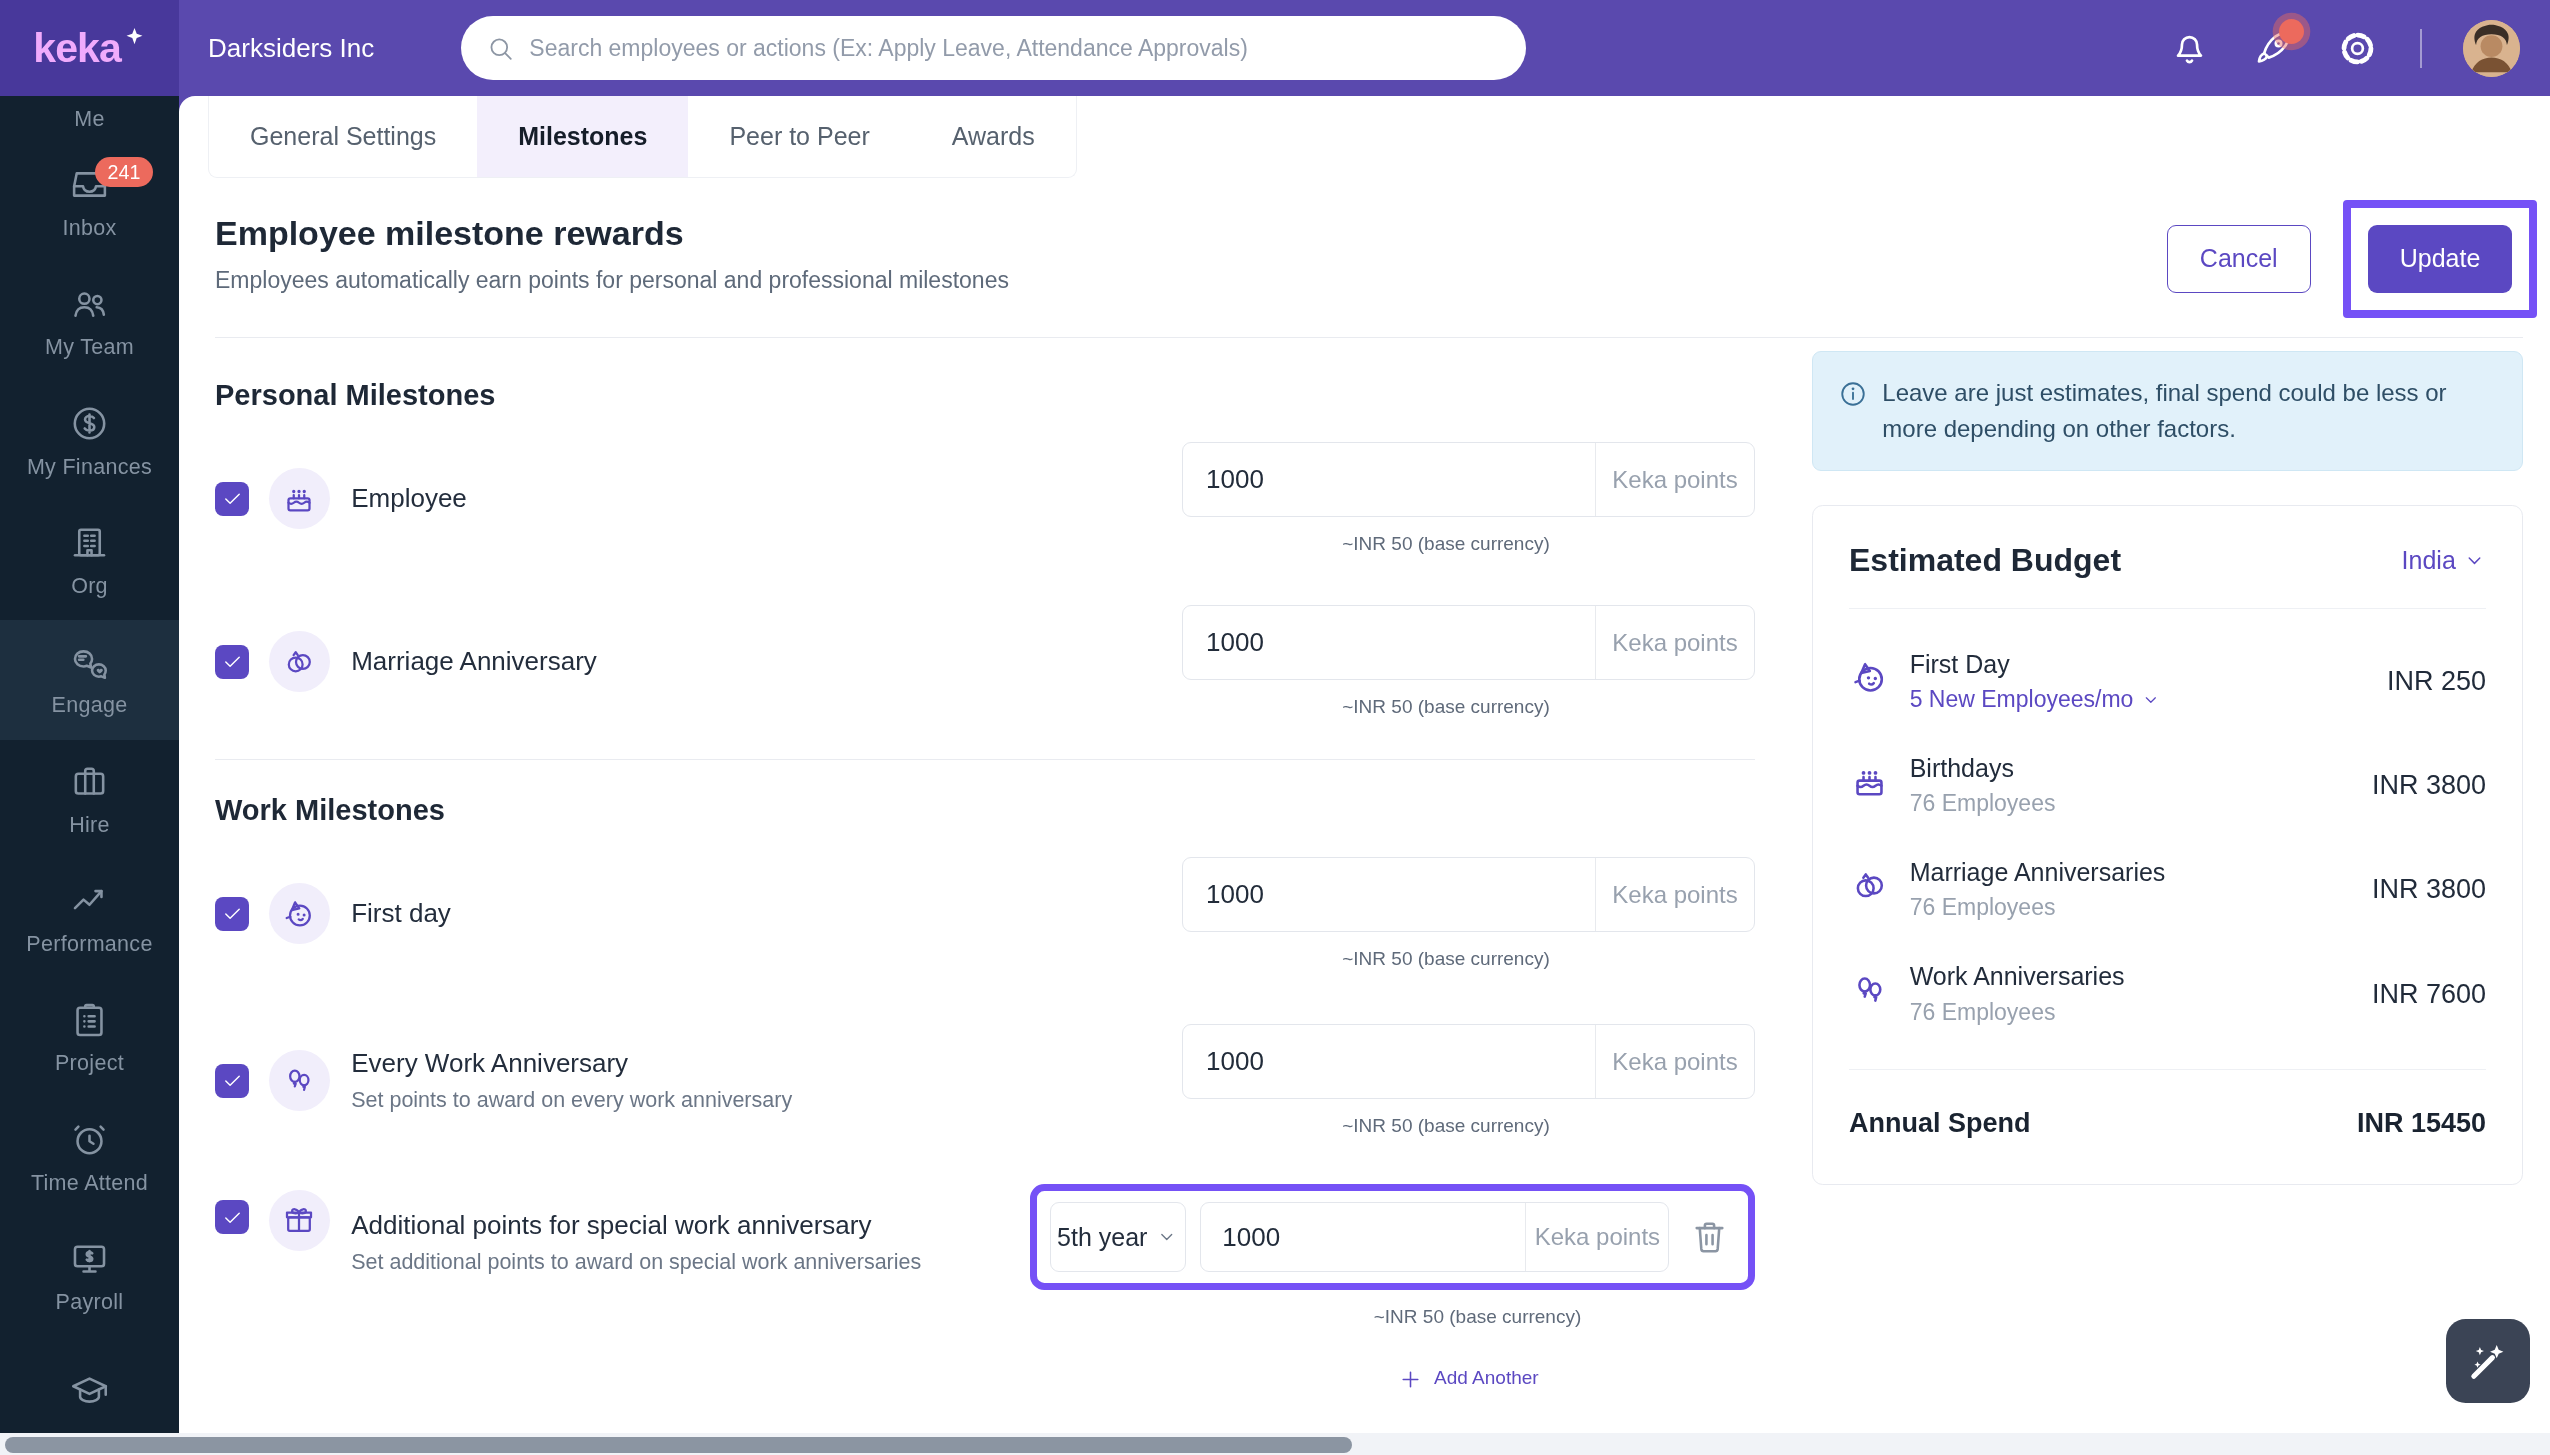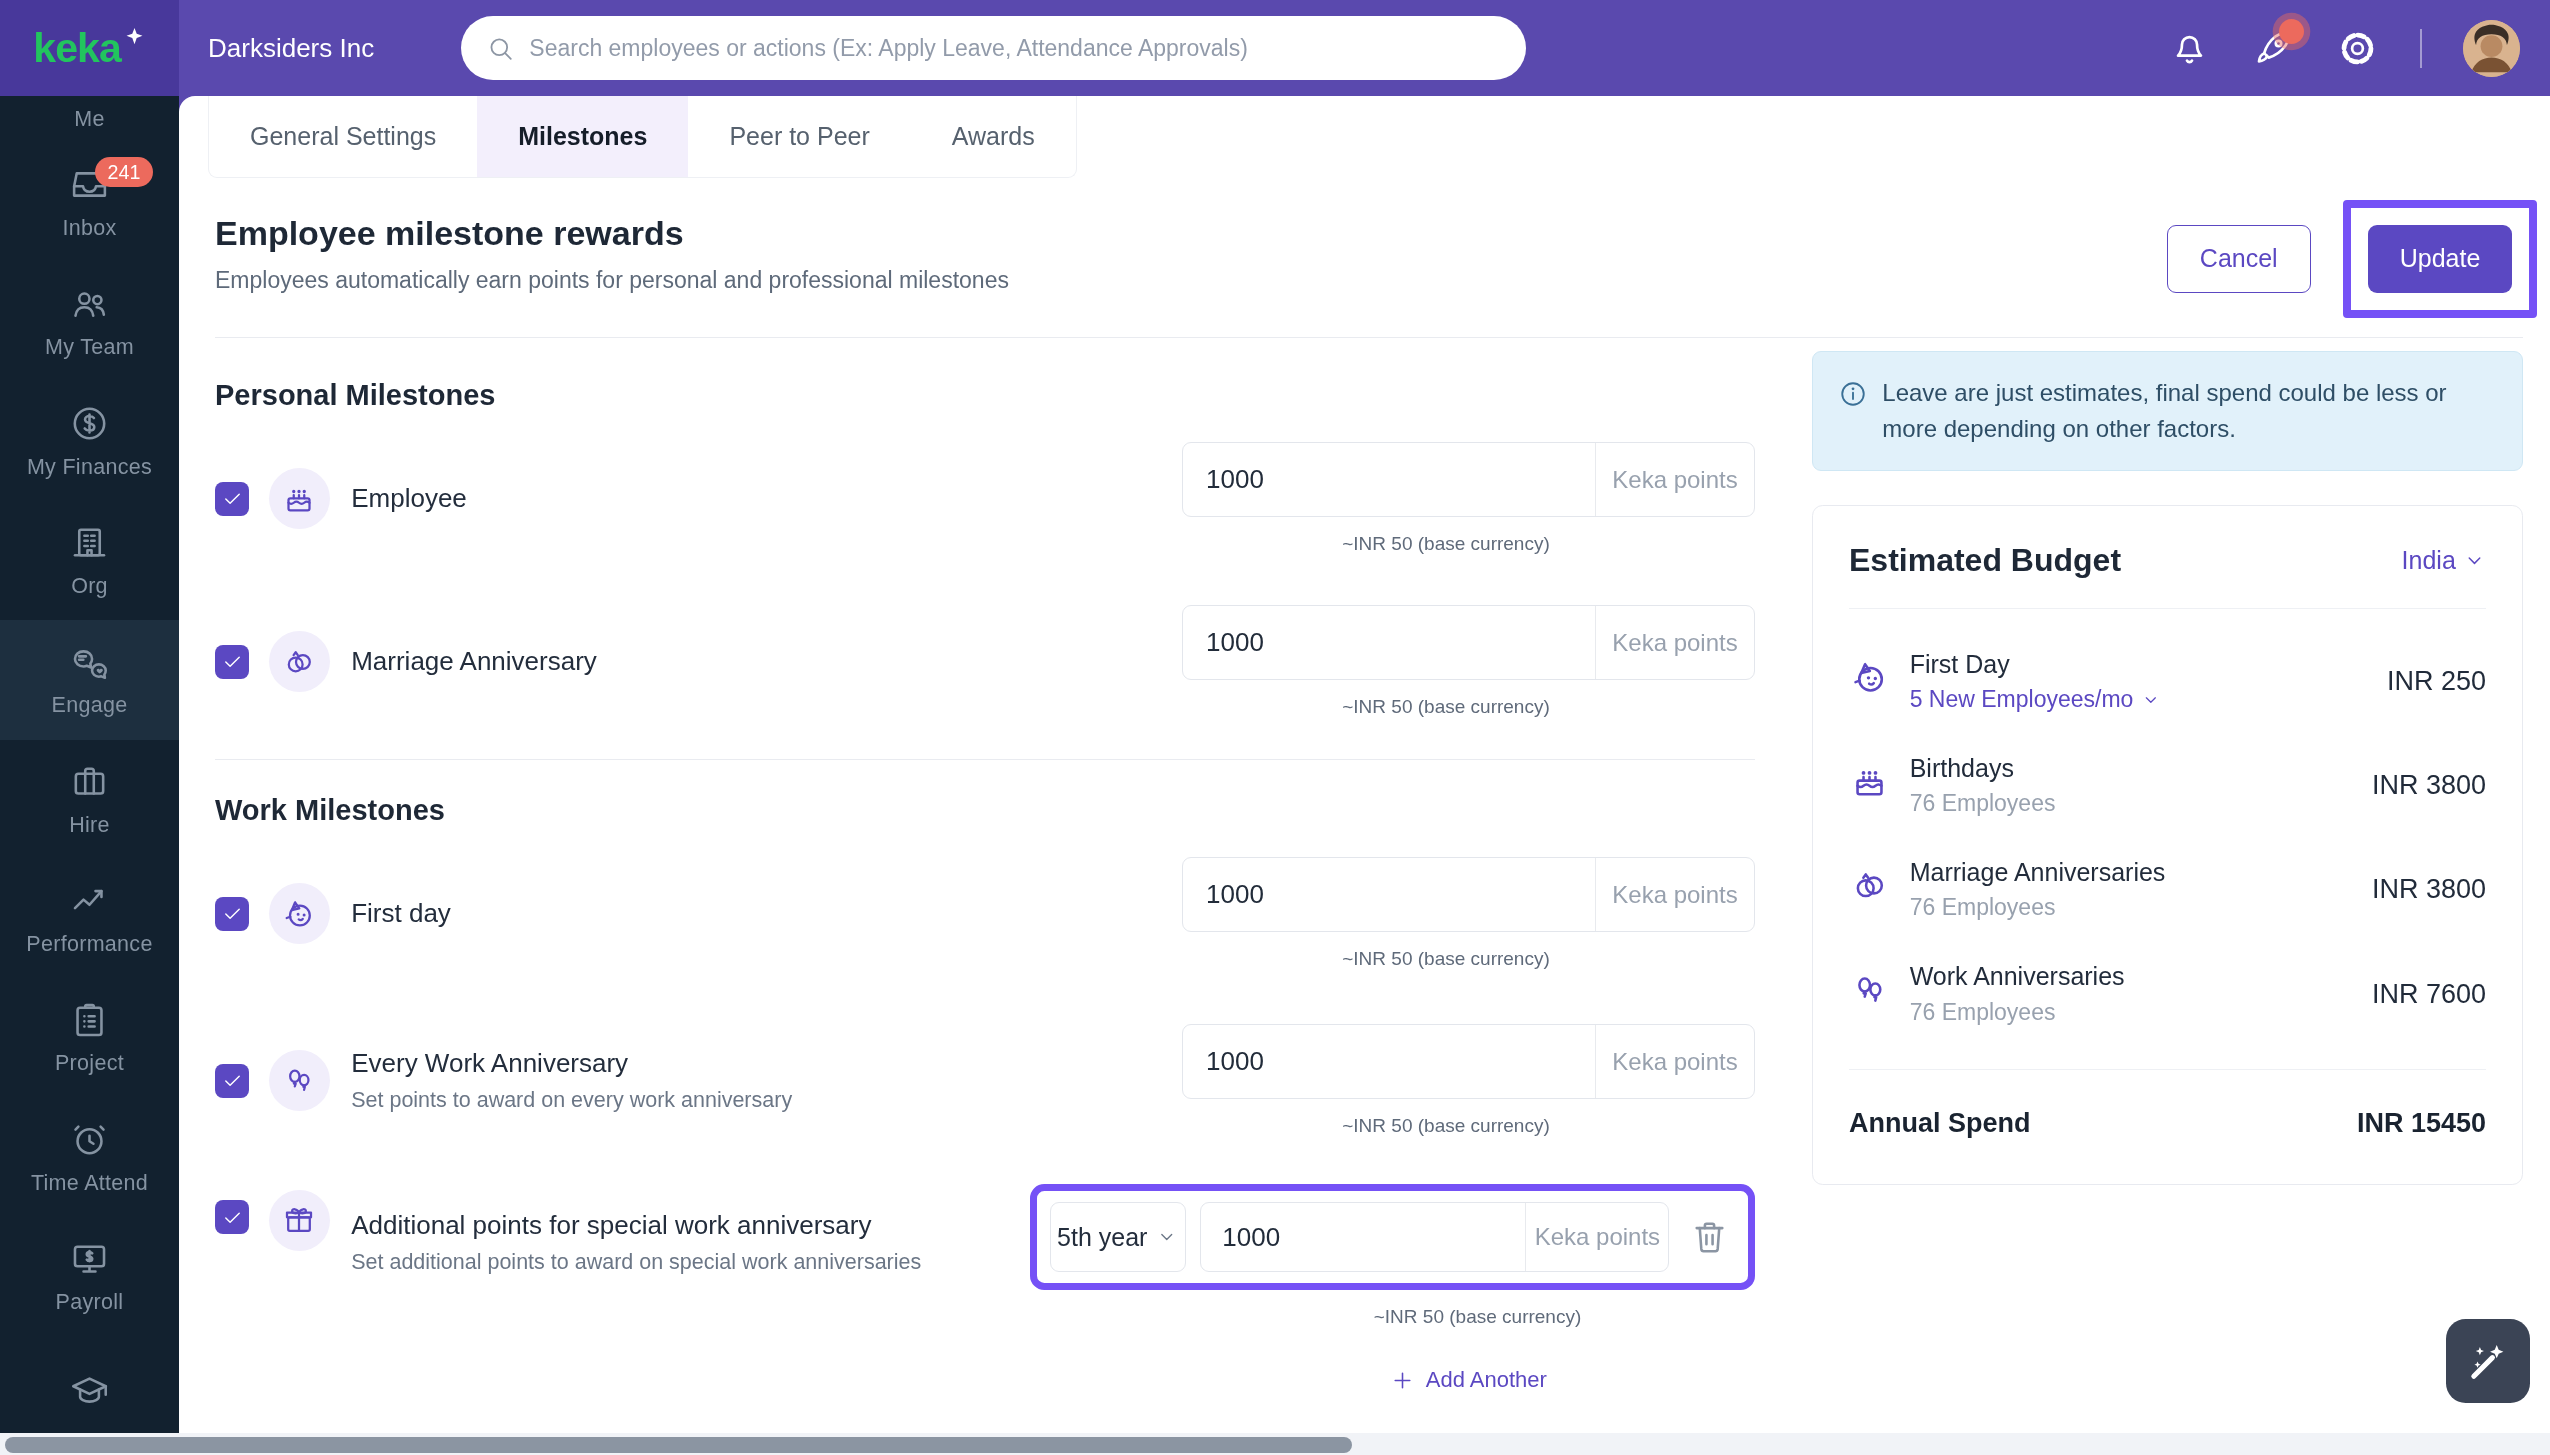--- a/index.html
+++ b/index.html
@@ -11,21 +11,21 @@
   }
   *{box-sizing:border-box;margin:0;padding:0;}
   html,body{width:2550px;height:1456px;overflow:hidden;}
   body{font-family:"Liberation Sans","DejaVu Sans",sans-serif;background:#fff;position:relative;}
   svg{display:block;}
   .icn{fill:none;stroke:currentColor;stroke-width:1.5;stroke-linecap:round;stroke-linejoin:round;}
 
   
   .topbar{height:96px;background:var(--topbar);display:flex;align-items:center;position:relative;z-index:5;}
   .logo{width:179px;height:96px;background:var(--logo);display:flex;align-items:center;justify-content:center;gap:1.8px;}
-  .logo-text{color:#22c55e;font-size:41px;font-weight:700;letter-spacing:-0.9px;}
+  .logo-text{color:#f0abfc;font-size:41px;font-weight:700;letter-spacing:-0.9px;}
   .logo-spark{width:23px;height:23px;color:#fff;margin-top:-23px;}
   .company{color:#fff;font-size:26px;margin-left:29px;width:210px;}
   .search{margin-left:43px;width:1065px;height:64px;background:#fff;border-radius:32px;display:flex;align-items:center;padding:0 25px;gap:14.3px;}
   .search-icn{width:29px;height:29px;color:#8d96a4;}
   .search-ph{font-size:23px;color:#929baa;}
   .top-icons{margin-left:auto;display:flex;align-items:center;gap:41px;padding-right:30px;color:#fff;}
   .tico{width:43px;height:43px;position:relative;color:#fff;}
   .tico svg{width:100%;height:100%;}
   .rocket-badge{position:absolute;top:-7.2px;right:-9px;width:25px;height:25px;border-radius:50%;background:var(--badge);box-shadow:0 0 0 6.3px rgba(236,106,93,.45);}
   .top-divider{width:1.8px;height:39px;background:rgba(255,255,255,.45);}
@@ -83,21 +83,21 @@
   .special-right{width:725px;flex:none;}
   .hl-box{border:7.2px solid var(--highlight);border-radius:14.3px;padding:10.7px 12.5px;display:flex;align-items:center;gap:14.3px;background:#fff;}
   .year-select{width:136px;height:70px;border:1.8px solid var(--border);border-radius:9px;display:flex;align-items:center;justify-content:center;gap:9px;font-size:25px;color:#232d3c;flex:none;}
   .year-select svg{width:21.5px;height:21.5px;color:#6b7686;}
   .pts-small{height:70px;flex:1;}
   .pts-small input{padding-left:21.5px;}
   .pts-small .pts-unit{width:143px;}
   .trash{width:41px;height:41px;color:#8b95a3;flex:none;margin:0 5.4px;}
   .special-hint{margin-left:170px;}
   .add-row{display:flex;justify-content:flex-end;margin-top:39px;}
-  .add-another{width:573px;display:flex;align-items:flex-end;justify-content:center;gap:10.7px;color:var(--accent);font-size:22px;cursor:pointer;}
+  .add-another{width:573px;display:flex;align-items:flex-start;justify-content:center;gap:10.7px;color:var(--accent);font-size:19px;cursor:pointer;}
   .add-another svg{width:25px;height:25px;}
 
   
   .banner{margin-top:12.5px;background:var(--bannerBg);border:0.9px solid #cfe7f4;border-radius:9px;padding:23px 25px;display:flex;gap:14.3px;}
   .banner-icn{width:30px;height:30px;color:#3a7096;flex:none;margin-top:3.6px;}
   .banner-text{font-size:24px;line-height:1.5;color:var(--bannerText);}
   .budget-card{margin-top:34px;border:1.8px solid #e8eaf0;border-radius:10.7px;background:#fff;padding:36px 36px 45px;}
   .budget-head{display:flex;align-items:center;}
   .budget-title{font-size:32px;font-weight:700;color:var(--text);}
   .region{margin-left:auto;display:flex;align-items:center;gap:7.2px;color:var(--accent);font-size:25px;}

